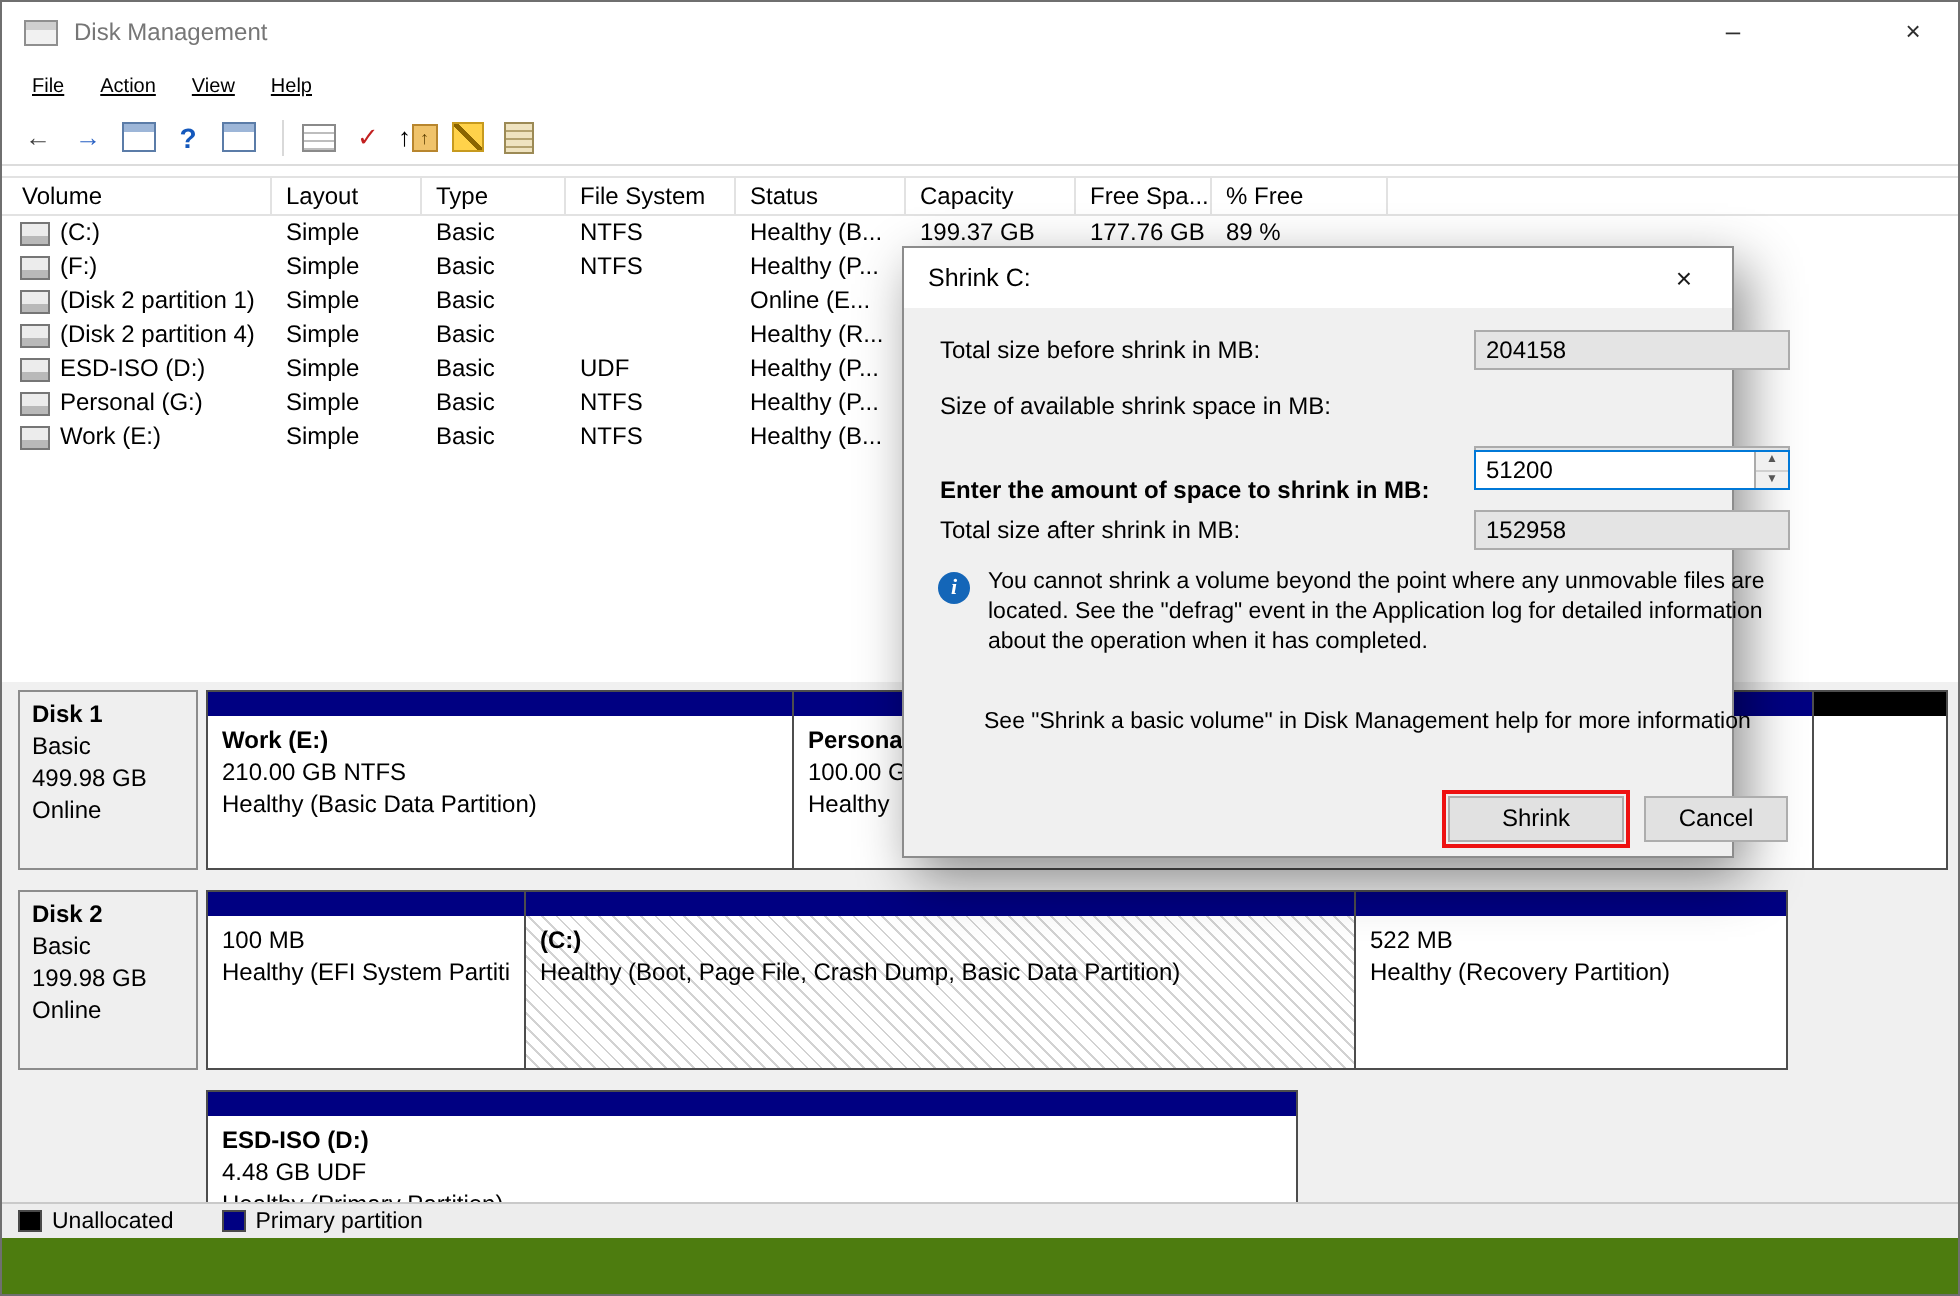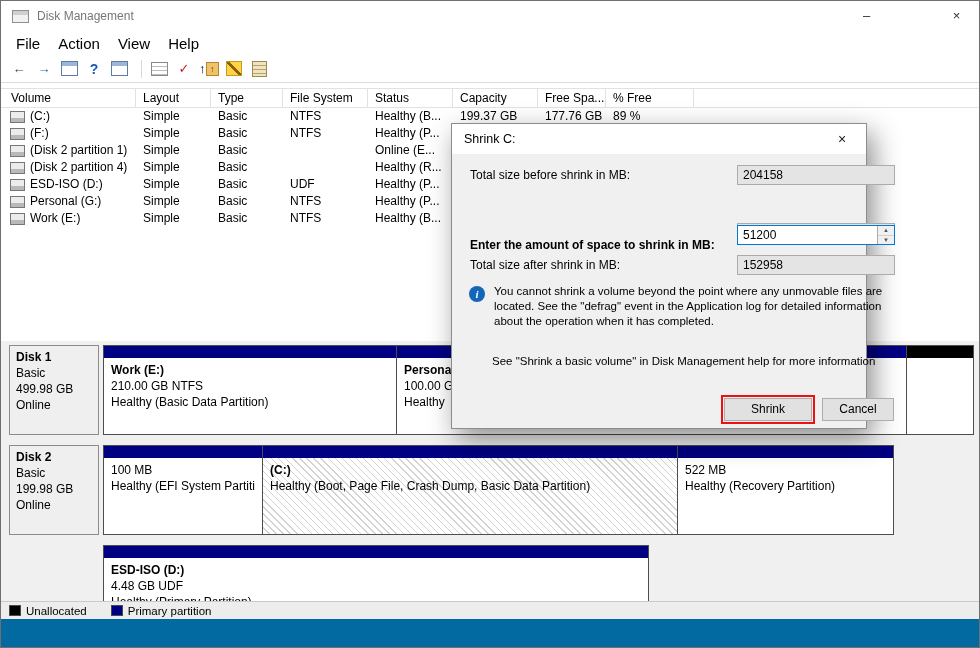--- a/index.html
+++ b/index.html
@@ -1,30 +1,30 @@
 <!DOCTYPE html>
 <html><head>
 <meta charset="utf-8">
 <style>
   html,body{margin:0;padding:0;background:#d4d4d4;}
-  #window{position:relative;width:980px;height:648px;background:#0369a1;border:1px solid #6f6f6f;
+  #window{position:relative;width:980px;height:648px;background:#4d7c0f;border:1px solid #6f6f6f;
     box-sizing:border-box;font-family:"Liberation Sans","DejaVu Sans",sans-serif;overflow:hidden;color:#000;padding-left:45px;}
 
   
   .titlebar{position:absolute;left:0;top:0;width:978px;height:30px;display:flex;align-items:center;background:#fff;}
   .app-icon{width:15px;height:11px;margin:0 8px 0 11px;border:1px solid #8f8f8f;
     background:linear-gradient(#cfcfcf 0 4px,#f1f1f1 4px);}
   .wtitle{font-size:12px;color:#767676;}
   .win-controls{margin-left:auto;display:flex;}
   .wc{width:45px;height:30px;text-align:center;line-height:30px;font-size:13px;color:#2e2e2e;}
   .wc-spacer{width:45px;height:30px;}
 
   
   .menubar{position:absolute;left:0;top:30px;width:978px;height:24px;display:flex;align-items:center;padding-left:6px;box-sizing:border-box;background:#fff;}
-  .menu-item{font-size:15px;padding:3px 9px;}
+  .menu-item{font-size:10px;padding:3px 9px;text-decoration:underline;}
 
   
   .toolbar{position:absolute;left:0;top:54px;width:978px;height:28px;display:flex;align-items:center;
     padding-left:8px;box-sizing:border-box;border-bottom:1px solid #dcdcdc;background:#fff;}
   .tb{width:20px;height:20px;display:inline-flex;align-items:center;justify-content:center;margin-right:5px;font-size:13px;}
   .i-back{color:#3f3f3f;font-weight:bold;}
   .i-forward{color:#2b62c4;font-weight:bold;}
   .i-box{width:15px;height:13px;border:1px solid #5b7ca8;background:linear-gradient(#9db6d8 0 4px,#ffffff 4px);}
   .i-help{color:#1458bc;font-weight:bold;font-size:14px;}
   .tb-sep{width:1px;height:18px;background:#d9d9d9;margin:0 7px;}
@@ -348,20 +348,21 @@
   <div class="dialog">
     <div class="dlg-titlebar">
       <span class="dlg-title">Shrink C:</span>
       <span class="dlg-close">×</span>
     </div>
     <div class="dlg-body">
 
       <div class="lbl" style="top:11px;">Total size before shrink in MB:</div>
       <div class="fld" style="top:11px;">204158</div>
 
+      <div class="lbl" style="top:39px;">Size of available shrink space in MB:</div>
       <div class="fld" style="top:41px;margin-top:28px;">182053</div>
 
       <div class="lbl" style="top:81px;font-weight:bold;">Enter the amount of space to shrink in MB:</div>
       <div class="fld edit" style="top:71px;">
         <span>51200</span>
         <span class="spin">
           <span class="sp">▲</span>
           <span class="sp">▼</span>
         </span>
       </div>

